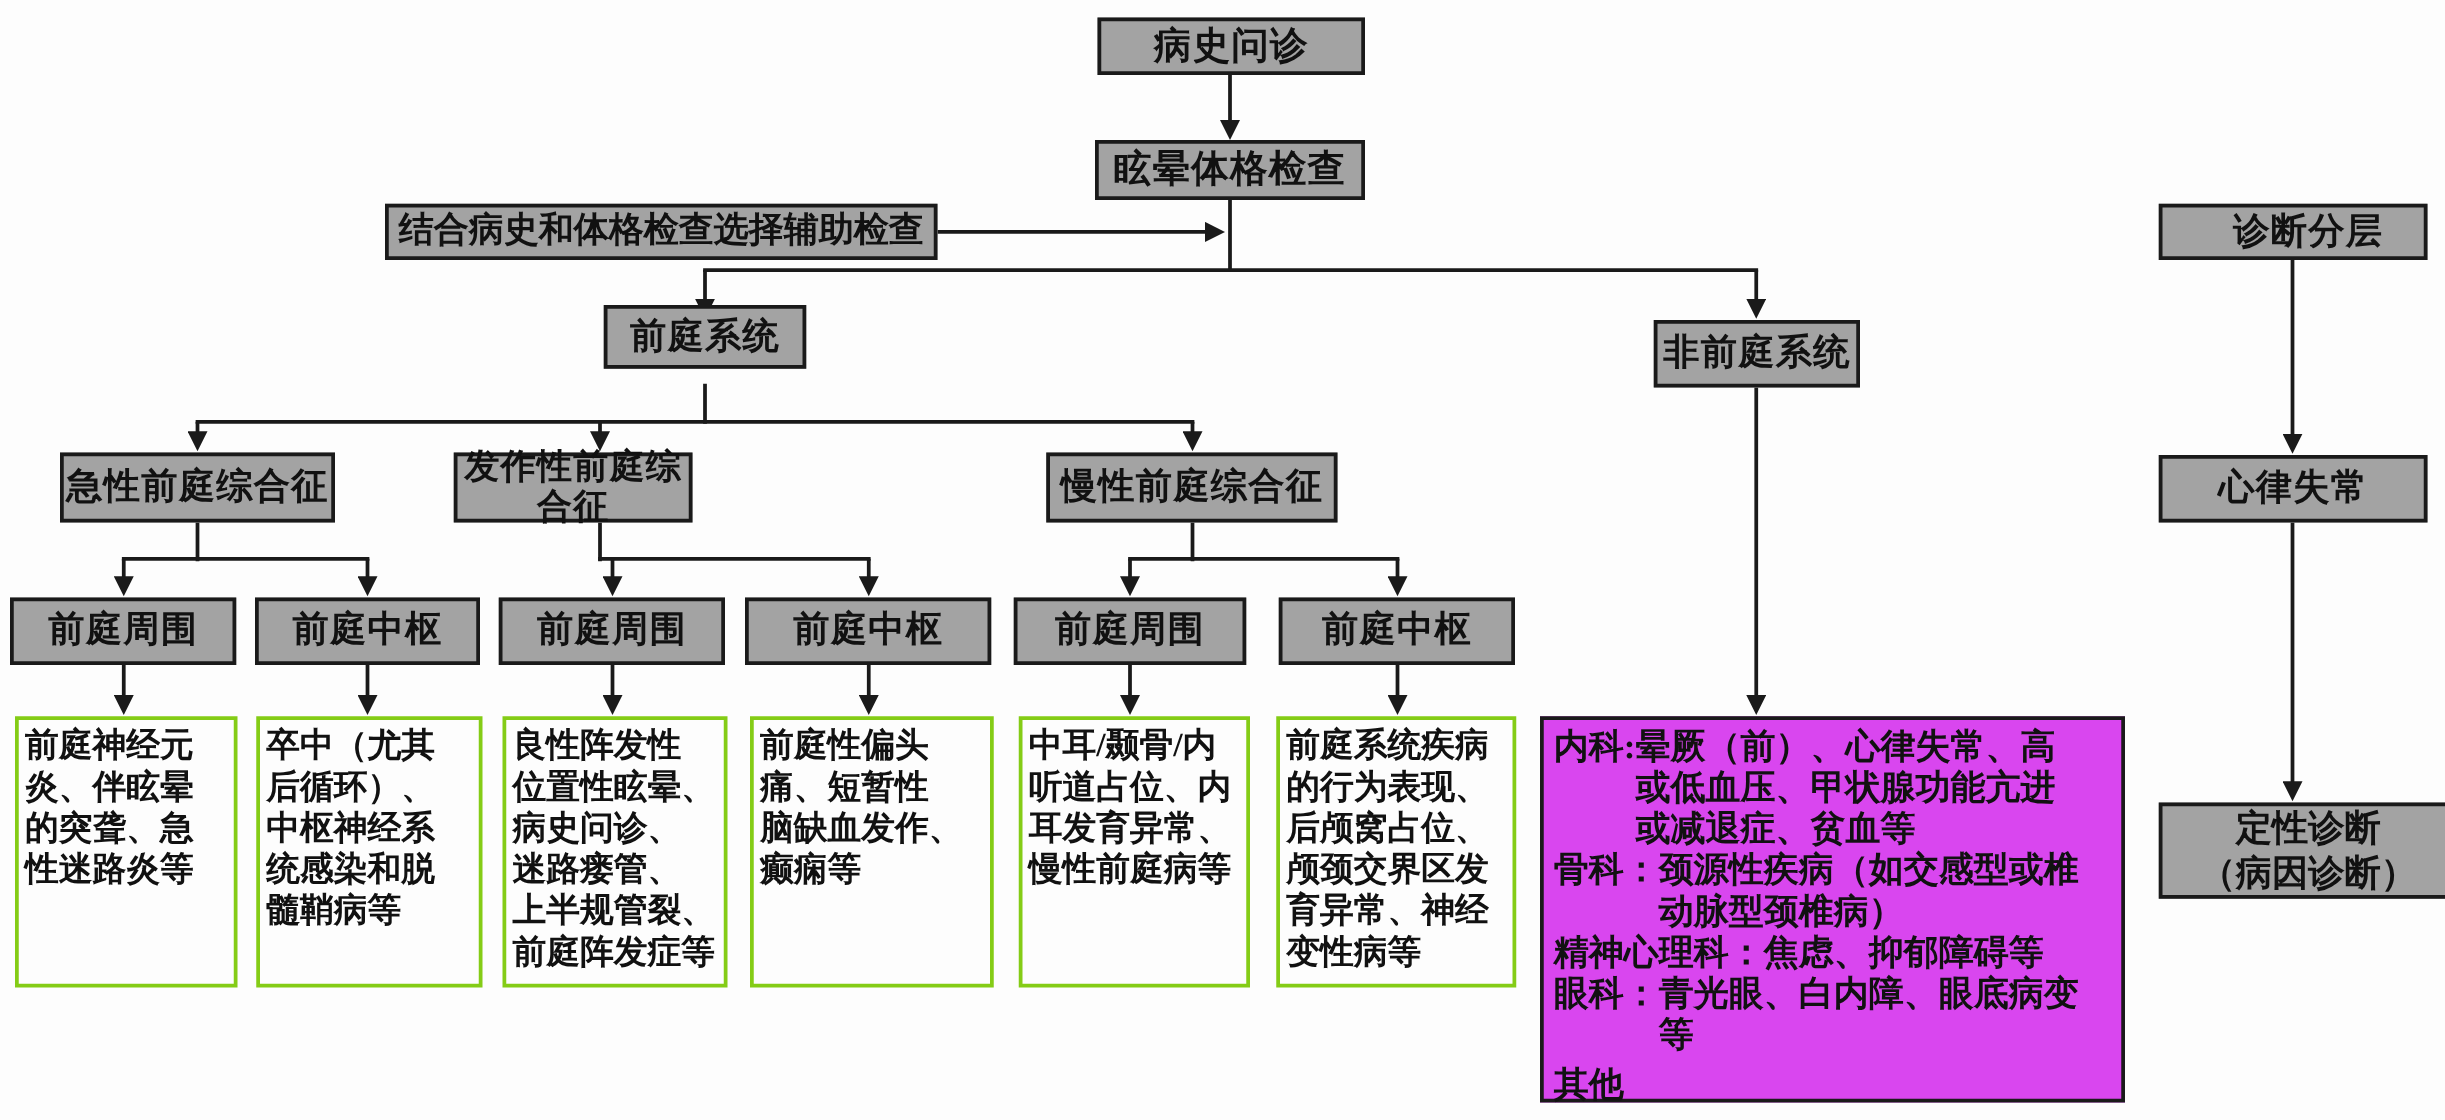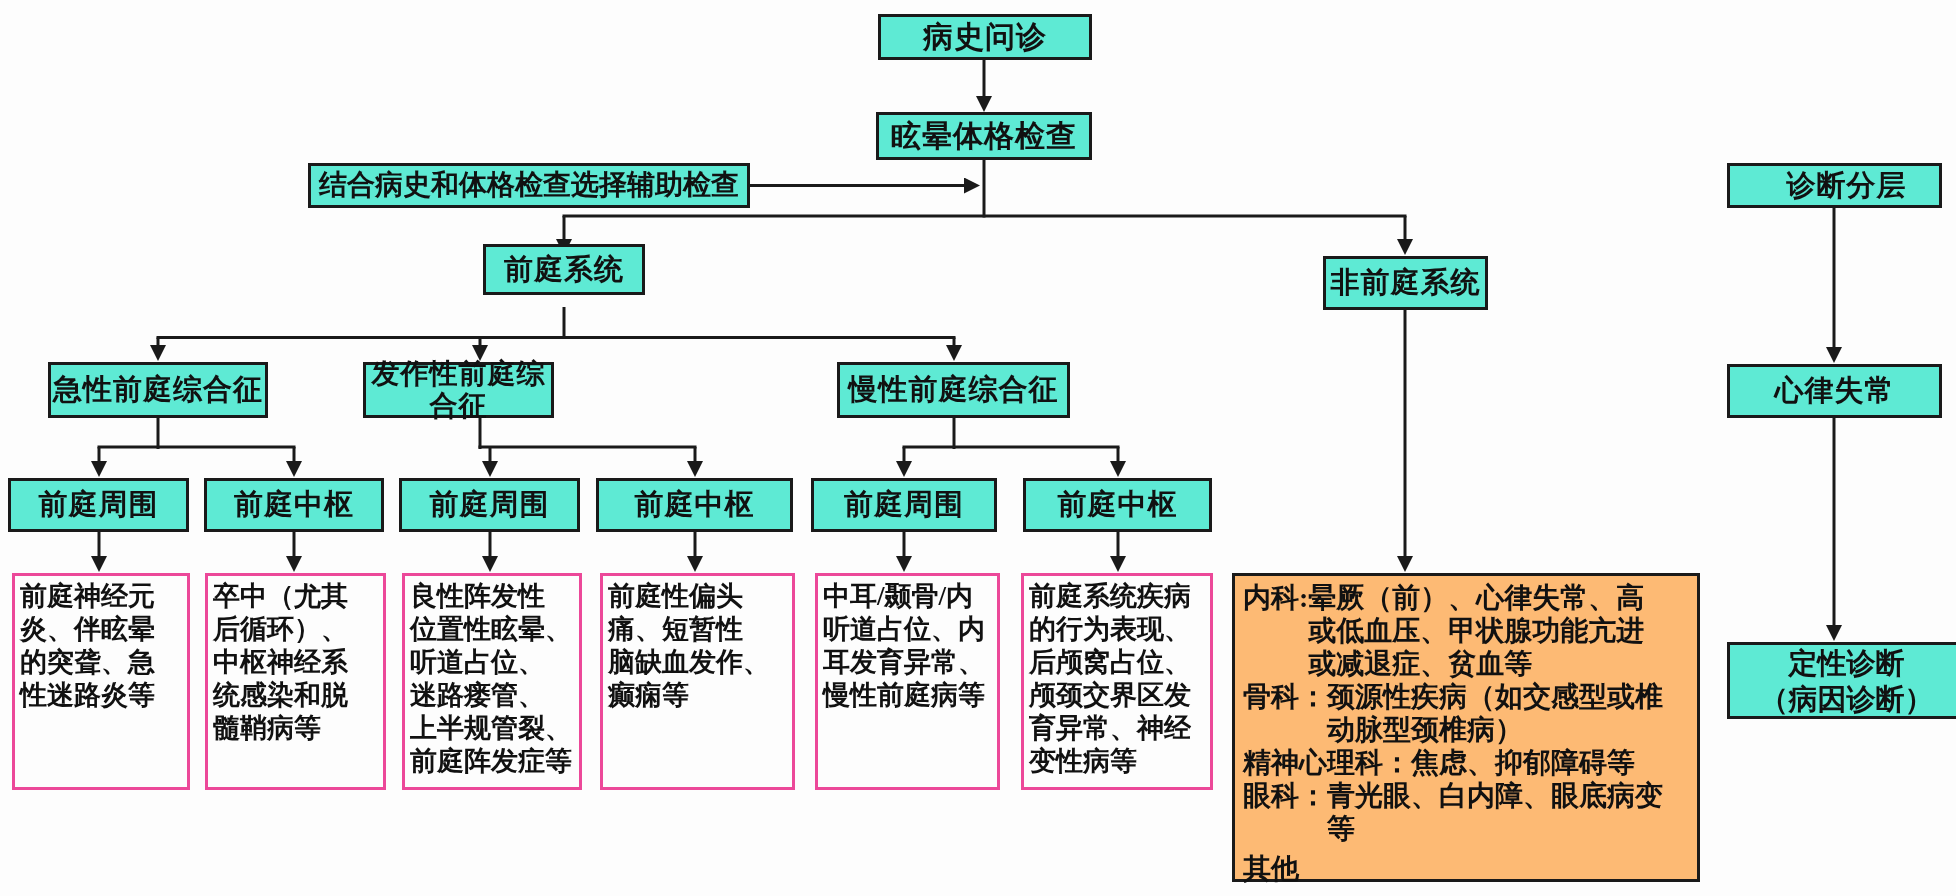--- a/index.html
+++ b/index.html
@@ -4,34 +4,34 @@
 <style>
   html,body{margin:0;padding:0;background:#fdfdfd;}
   .stage{
     position:relative;width:1956px;height:896px;background:#fdfdfd;overflow:hidden;
     font-family:"Liberation Serif","DejaVu Serif",serif;font-weight:bold;color:#111;
   }
   .connectors{position:absolute;left:0;top:0;width:1956px;height:896px;}
   .connectors line{stroke:#1a1a1a;stroke-width:3;}
   .connectors .ah{fill:#1a1a1a;stroke:none;}
   .node{
-    position:absolute;box-sizing:border-box;border:3px solid #1a1a1a;background:#5eead4;
+    position:absolute;box-sizing:border-box;border:3px solid #1a1a1a;background:#a3a3a3;
     display:flex;align-items:center;justify-content:center;text-align:center;
     font-size:29px;letter-spacing:1px;line-height:1.15;
   }
   .node.big-label{font-size:30px;}
   .node.aux{font-size:28px;letter-spacing:0;}
   .node.two-line{flex-direction:column;font-size:29px;line-height:36px;letter-spacing:0;}
   .detail{
-    position:absolute;box-sizing:border-box;border:3px solid #ec4899;background:#fdfdfd;
+    position:absolute;box-sizing:border-box;border:3px solid #84cc16;background:#fdfdfd;
     font-size:27px;line-height:33px;letter-spacing:0;text-align:left;
     padding:4px 2px 4px 5px;white-space:pre-line;
   }
   .bigbox{
-    position:absolute;box-sizing:border-box;border:3px solid #1a1a1a;background:#fdba74;
+    position:absolute;box-sizing:border-box;border:3px solid #1a1a1a;background:#d946ef;
     font-size:28px;line-height:33px;padding:5px 26px 4px 8px;
   }
   .dept-row{display:flex;align-items:flex-start;}
   .dept-row.other{margin-top:7px;}
   .dept-label{white-space:nowrap;flex:0 0 auto;}
   .dept-text{white-space:pre-line;flex:1 1 auto;}
 </style>
 </head>
 <body>
 
@@ -101,21 +101,21 @@
 炎、伴眩晕
 的突聋、急
 性迷路炎等</div>
   <div class="detail" style="left:205px;top:573px;width:181px;height:217px;">卒中（尤其
 后循环）、
 中枢神经系
 统感染和脱
 髓鞘病等</div>
   <div class="detail" style="left:402px;top:573px;width:180px;height:217px;">良性阵发性
 位置性眩晕、
-听道占位、
+病史问诊、
 迷路瘘管、
 上半规管裂、
 前庭阵发症等</div>
   <div class="detail" style="left:600px;top:573px;width:195px;height:217px;">前庭性偏头
 痛、短暂性
 脑缺血发作、
 癫痫等</div>
   <div class="detail" style="left:815px;top:573px;width:185px;height:217px;">中耳/颞骨/内
 听道占位、内
 耳发育异常、

